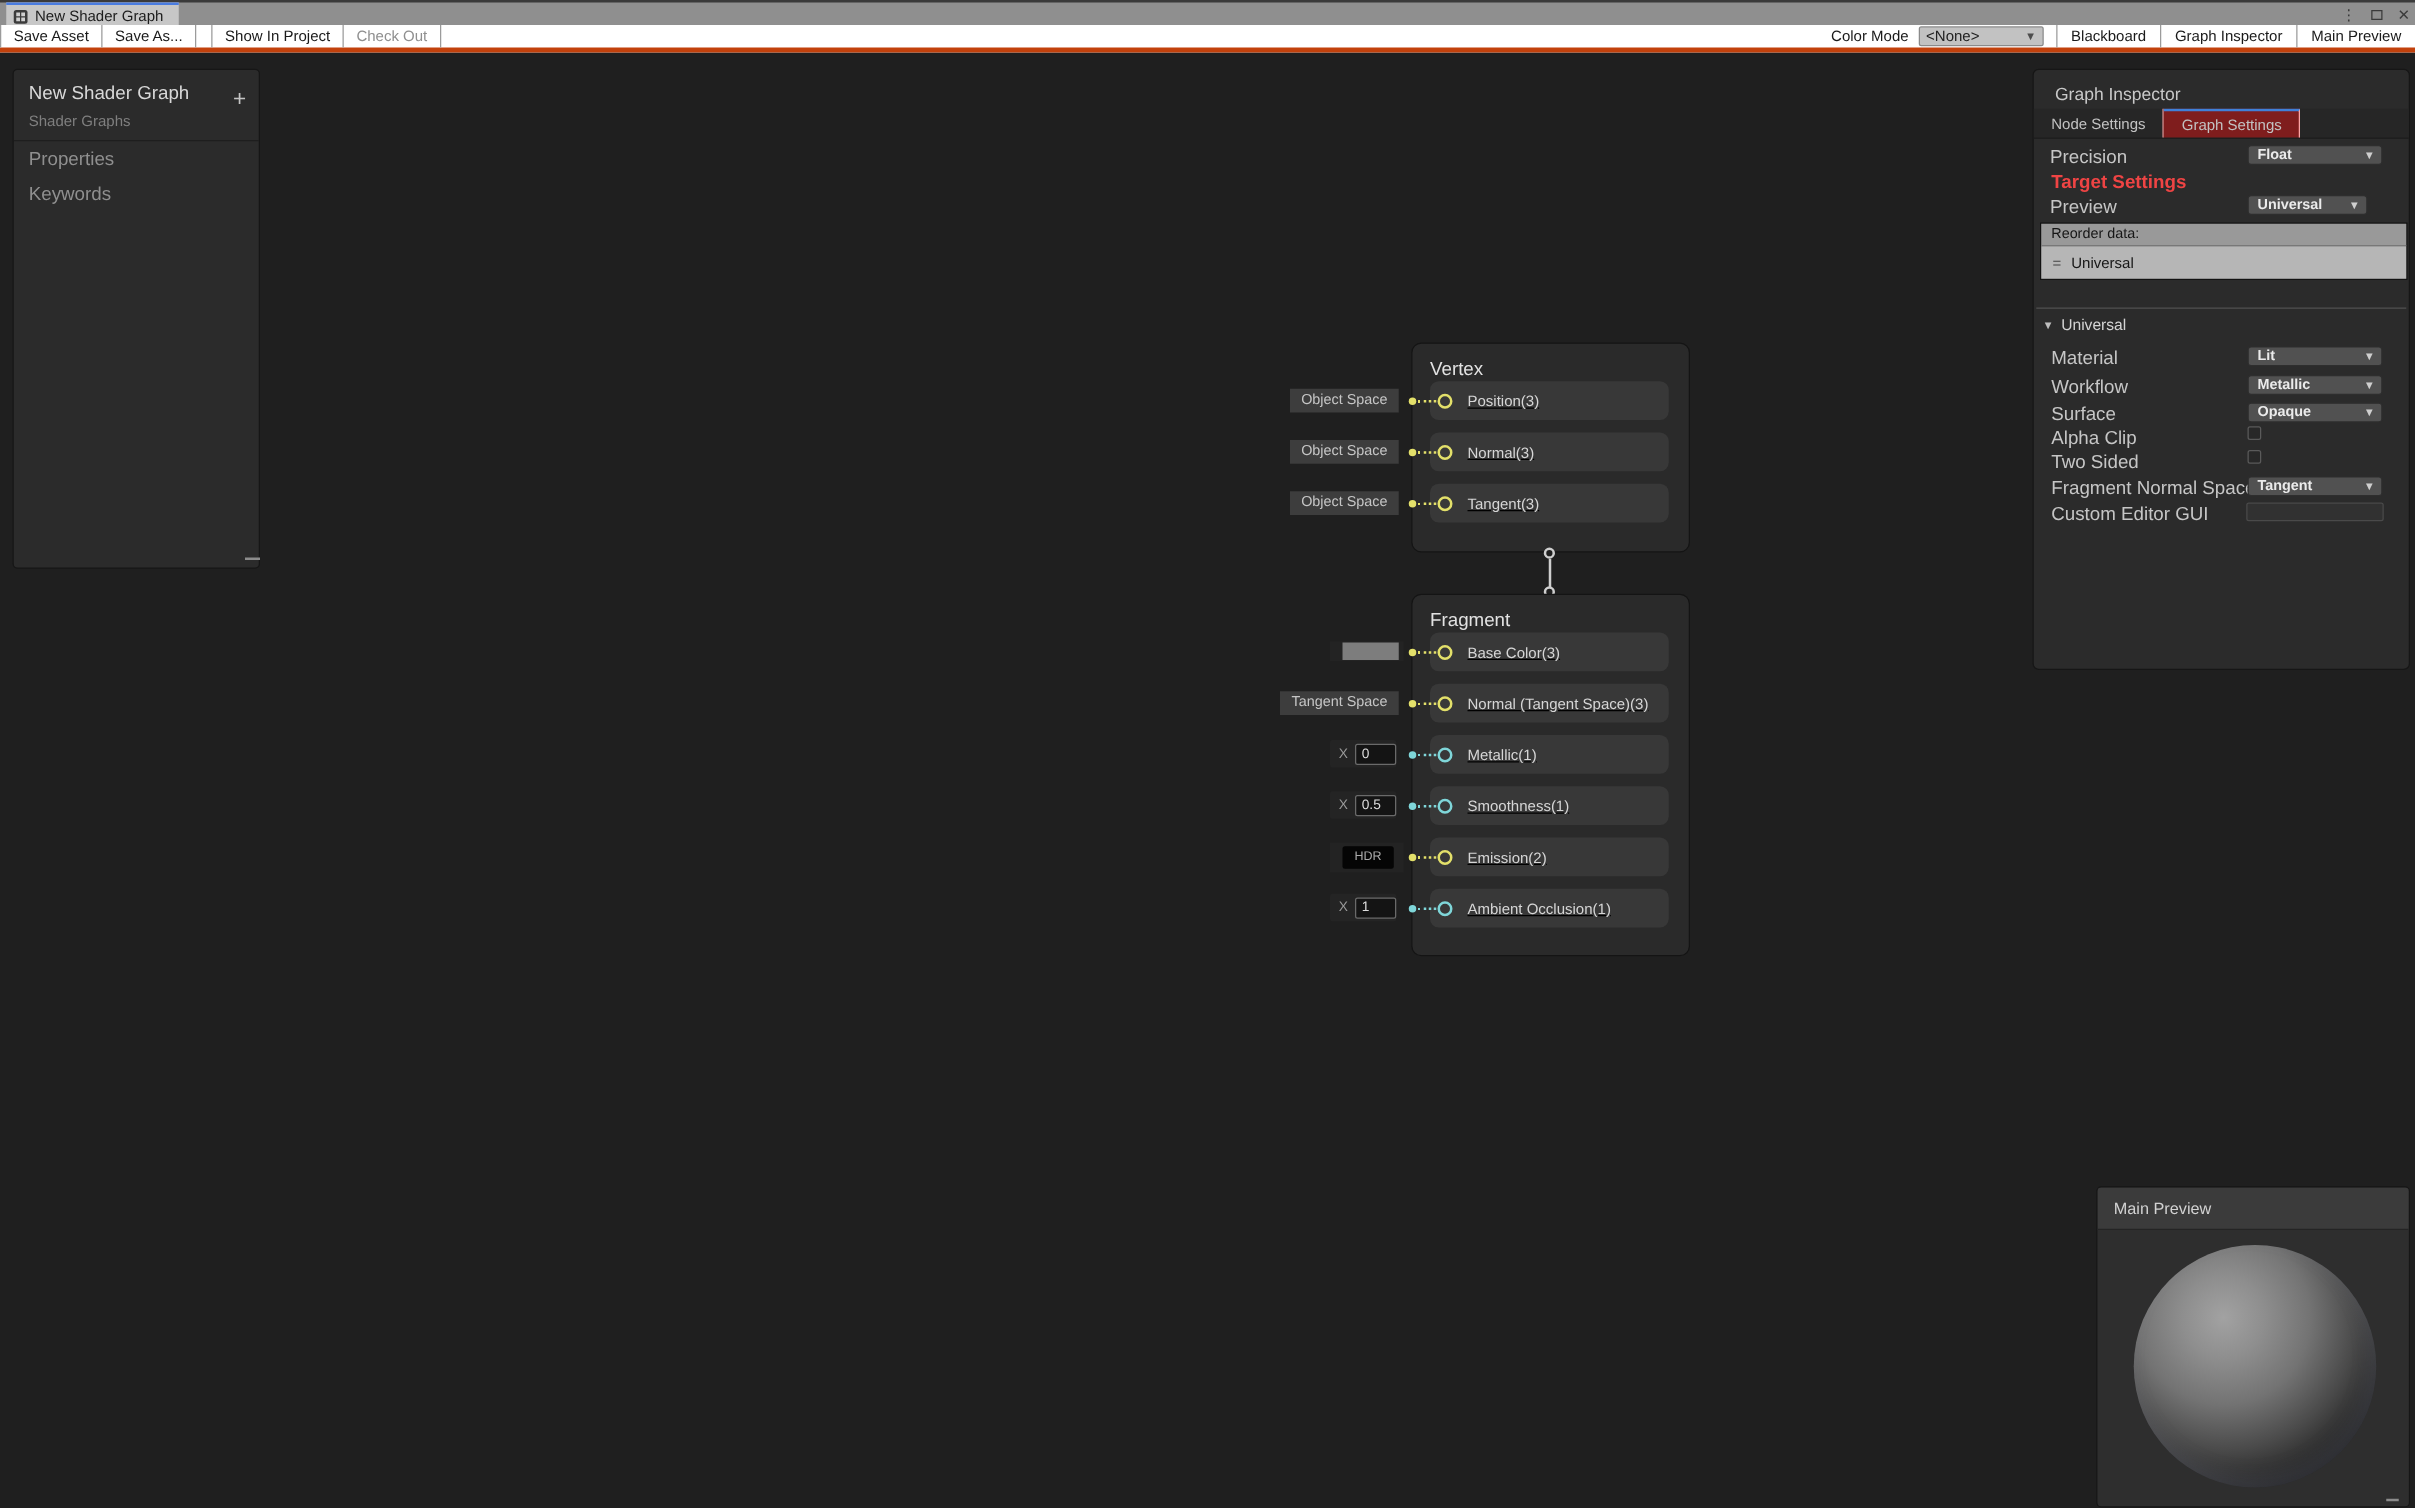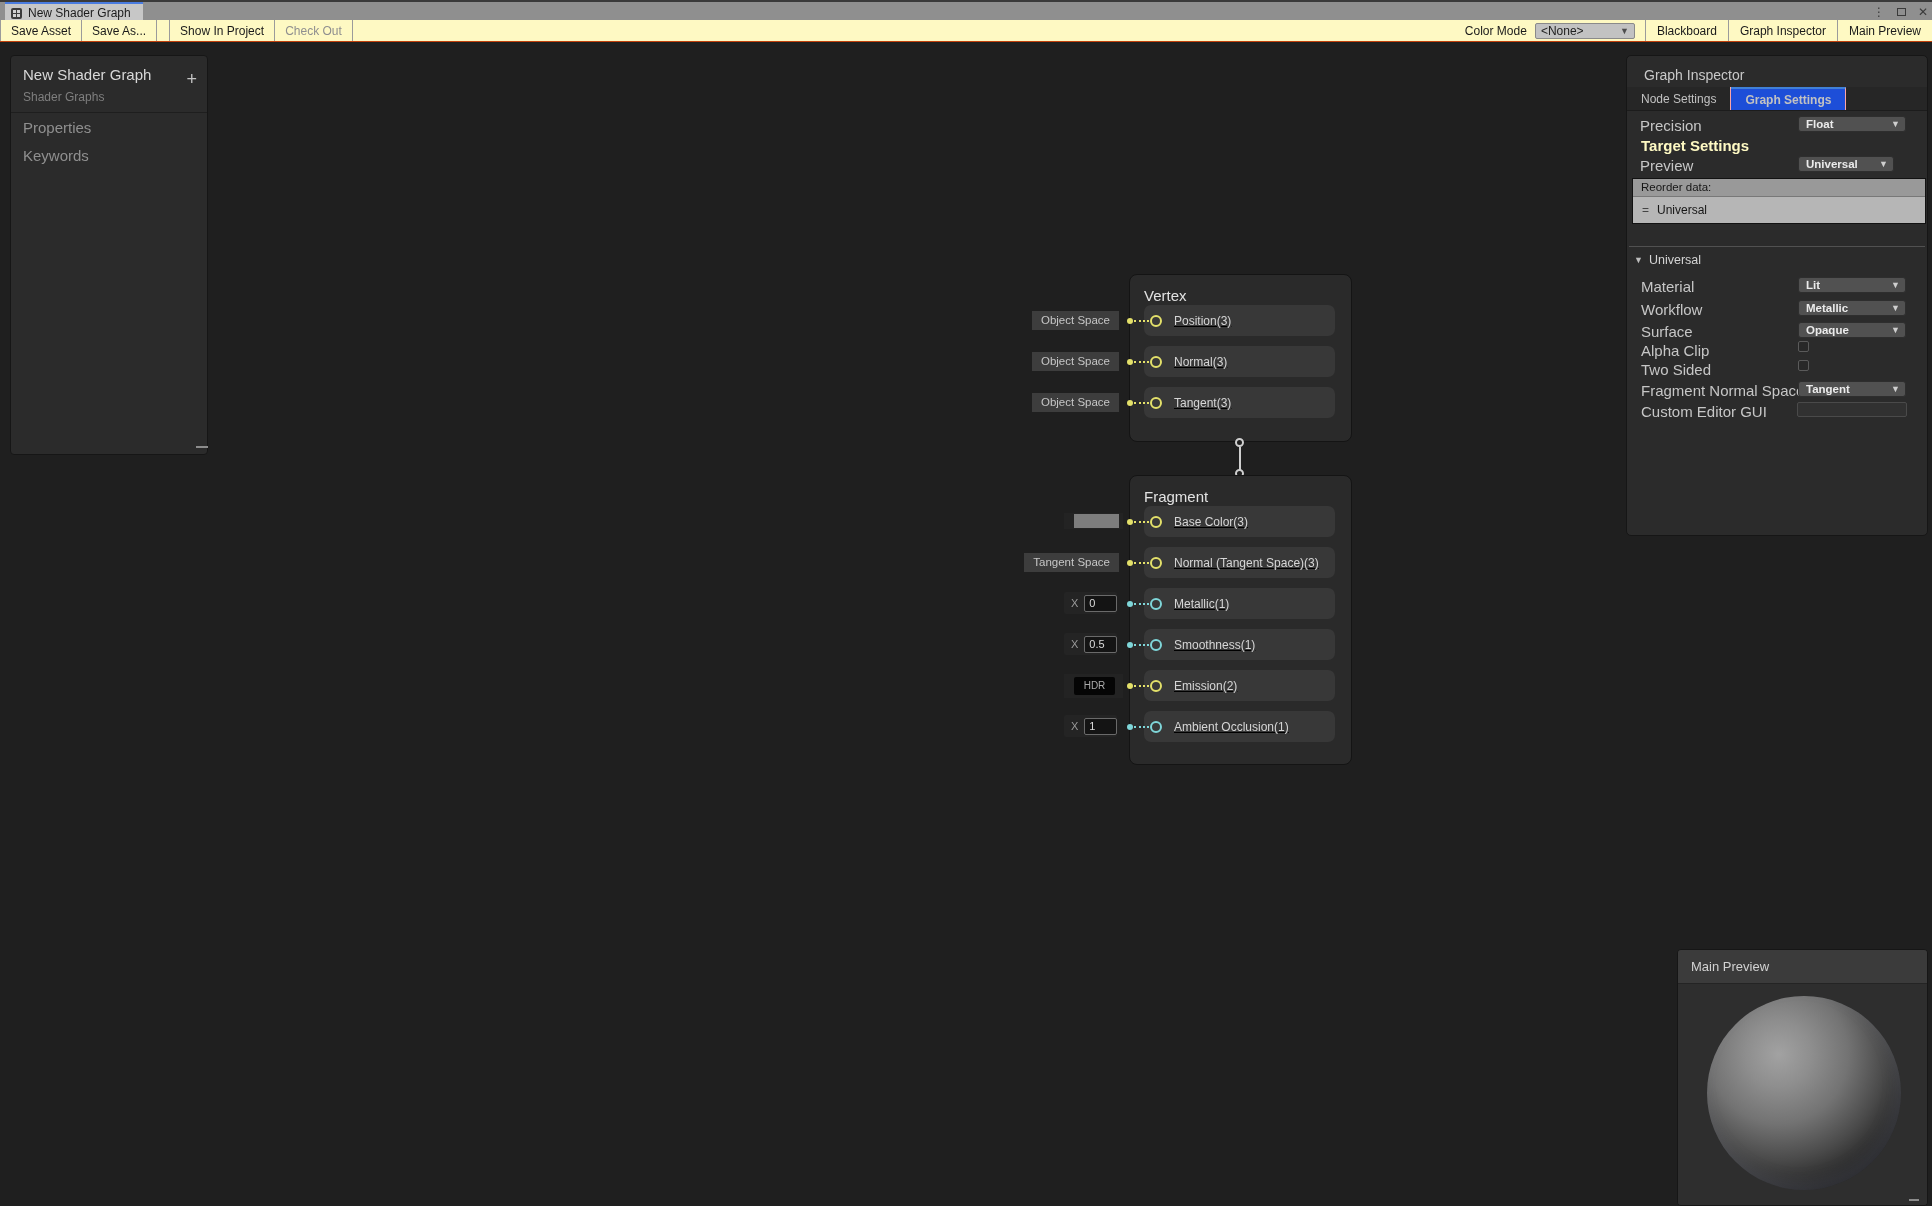--- a/index.html
+++ b/index.html
@@ -12,21 +12,21 @@
   
   .titlebar{position:absolute;left:0;top:0;width:1932px;height:20px;background:#8f8f8f;border-top:2px solid #3a3a3a;box-sizing:border-box;}
   .doc-tab{position:absolute;left:5px;top:0;height:20px;background:#c7c7c7;border-top:2px solid #4a7ce0;box-sizing:border-box;display:flex;align-items:center;padding:0 12px 0 6px;}
   .doc-tab-icon{width:11px;height:11px;background:#3b3b3b;border-radius:2px;margin-right:6px;position:relative;}
   .doc-tab-icon::after{content:"";position:absolute;left:2px;top:2px;width:3px;height:3px;background:#cfcfcf;box-shadow:4px 0 0 #cfcfcf,0 4px 0 #cfcfcf,4px 4px 0 #cfcfcf;}
   .doc-tab-label{font-size:12px;color:#1c1c1c;white-space:nowrap;}
   .win-controls{position:absolute;right:4px;top:2px;height:16px;display:flex;align-items:center;gap:12px;color:#3a3a3a;}
   .win-glyph{font-size:12px;line-height:16px;cursor:default;}
   .win-box{width:9px;height:8px;border:1.5px solid #3a3a3a;box-sizing:border-box;}
   
-  .toolbar{position:absolute;left:0;top:20px;width:1932px;height:22px;background:#fef9c3;border-bottom:1px solid #c2410c;box-sizing:border-box;display:flex;align-items:center;justify-content:space-between;text-align:center;}
+  .toolbar{position:absolute;left:0;top:20px;width:1932px;height:22px;background:#ffffff;border-bottom:4px solid #c2410c;box-sizing:border-box;display:flex;align-items:center;justify-content:space-between;text-align:center;}
   .tb-group{display:flex;align-items:center;height:100%;}
   .tb-btn{height:100%;display:flex;align-items:center;padding:0 10px;font-size:12px;color:#1a1a1a;border-right:1px solid #9b9b9b;white-space:nowrap;cursor:default;}
   .tb-btn.first{border-left:1px solid #9b9b9b;}
   .tb-btn.disabled{color:#8f8f8f;}
   .tb-right .tb-btn{border-left:1px solid #9b9b9b;border-right:none;padding:0 11px;}
   .tb-label{font-size:12px;color:#1a1a1a;padding:0 8px;}
   .tb-dropdown{width:100px;height:16px;background:#c2c2c2;border:1px solid #8a8a8a;border-radius:2px;box-sizing:border-box;display:flex;align-items:center;justify-content:space-between;padding:0 5px;margin-right:10px;font-size:12px;color:#222;cursor:default;}
   .tb-dropdown .arrow{font-size:9px;color:#4d4d4d;}
   
   .panel{position:absolute;background:#2b2b2b;border:1px solid #161616;border-radius:4px;box-sizing:border-box;}
@@ -36,23 +36,23 @@
   .bb-title{font-size:15px;color:#d8d8d8;}
   .bb-sub{font-size:12px;color:#7f7f7f;margin-top:7px;}
   .bb-add{position:absolute;right:10px;top:16px;font-size:18px;color:#c4c4c4;line-height:14px;cursor:default;}
   .bb-row{font-size:15px;color:#8f8f8f;padding:6px 12px 5px 12px;cursor:default;}
   .resize-dash{position:absolute;width:12px;border-top:2px solid #8c8c8c;}
   
   .inspector{left:1626px;top:55px;width:302px;height:481px;border-radius:5px;}
   .insp-title{position:absolute;left:17px;top:11px;font-size:14px;color:#c9c9c9;}
   .insp-tabs{position:absolute;left:0;top:31px;right:0;height:23px;background:#262626;border-bottom:1px solid #1c1c1c;display:flex;}
   .insp-tab{display:flex;align-items:center;padding:0 14px;font-size:12px;color:#c2c2c2;border-right:1px solid #fca5a5;box-sizing:border-box;cursor:default;}
-  .insp-tab.active{background:#1d4ed8;border-top:2px solid #4080d8;font-weight:bold;}
+  .insp-tab.active{background:#7f1d1d;border-top:2px solid #4080d8;}
   .insp-label{position:absolute;left:13px;font-size:15px;color:#c6c6c6;white-space:nowrap;}
-  .insp-label.bold{font-weight:bold;color:#fef9c3;left:14px;}
+  .insp-label.bold{font-weight:bold;color:#ef4444;left:14px;}
   .dd{position:absolute;left:171px;height:16px;background:#515151;border:1px solid #2e2e2e;border-radius:3px;box-sizing:border-box;display:flex;align-items:center;justify-content:space-between;padding:0 5px 0 7px;cursor:default;}
   .dd .dd-text{font-size:11.5px;font-weight:bold;color:#ebebeb;}
   .dd .arrow{font-size:9px;color:#cfcfcf;}
   .checkbox{position:absolute;left:171px;width:11px;height:11px;background:#282828;border:1px solid #5a5a5a;border-radius:2px;box-sizing:border-box;cursor:default;}
   .text-field{position:absolute;left:170px;width:110px;height:15px;background:#313131;border:1px solid #4a4a4a;border-radius:2px;box-sizing:border-box;}
   .reorder{position:absolute;left:5px;top:122px;width:292px;border:1px solid #121212;}
   .reorder-header{height:17px;background:#999;color:#161616;font-size:11.5px;line-height:17px;padding-left:8px;border-bottom:1px solid #787878;}
   .reorder-row{height:26px;background:#b6b6b6;color:#161616;font-size:12px;display:flex;align-items:center;cursor:default;}
   .reorder-handle{color:#444;margin:0 8px 0 9px;font-size:12px;}
   .insp-sep{position:absolute;left:2px;right:2px;top:190px;border-top:1px solid #515151;}

